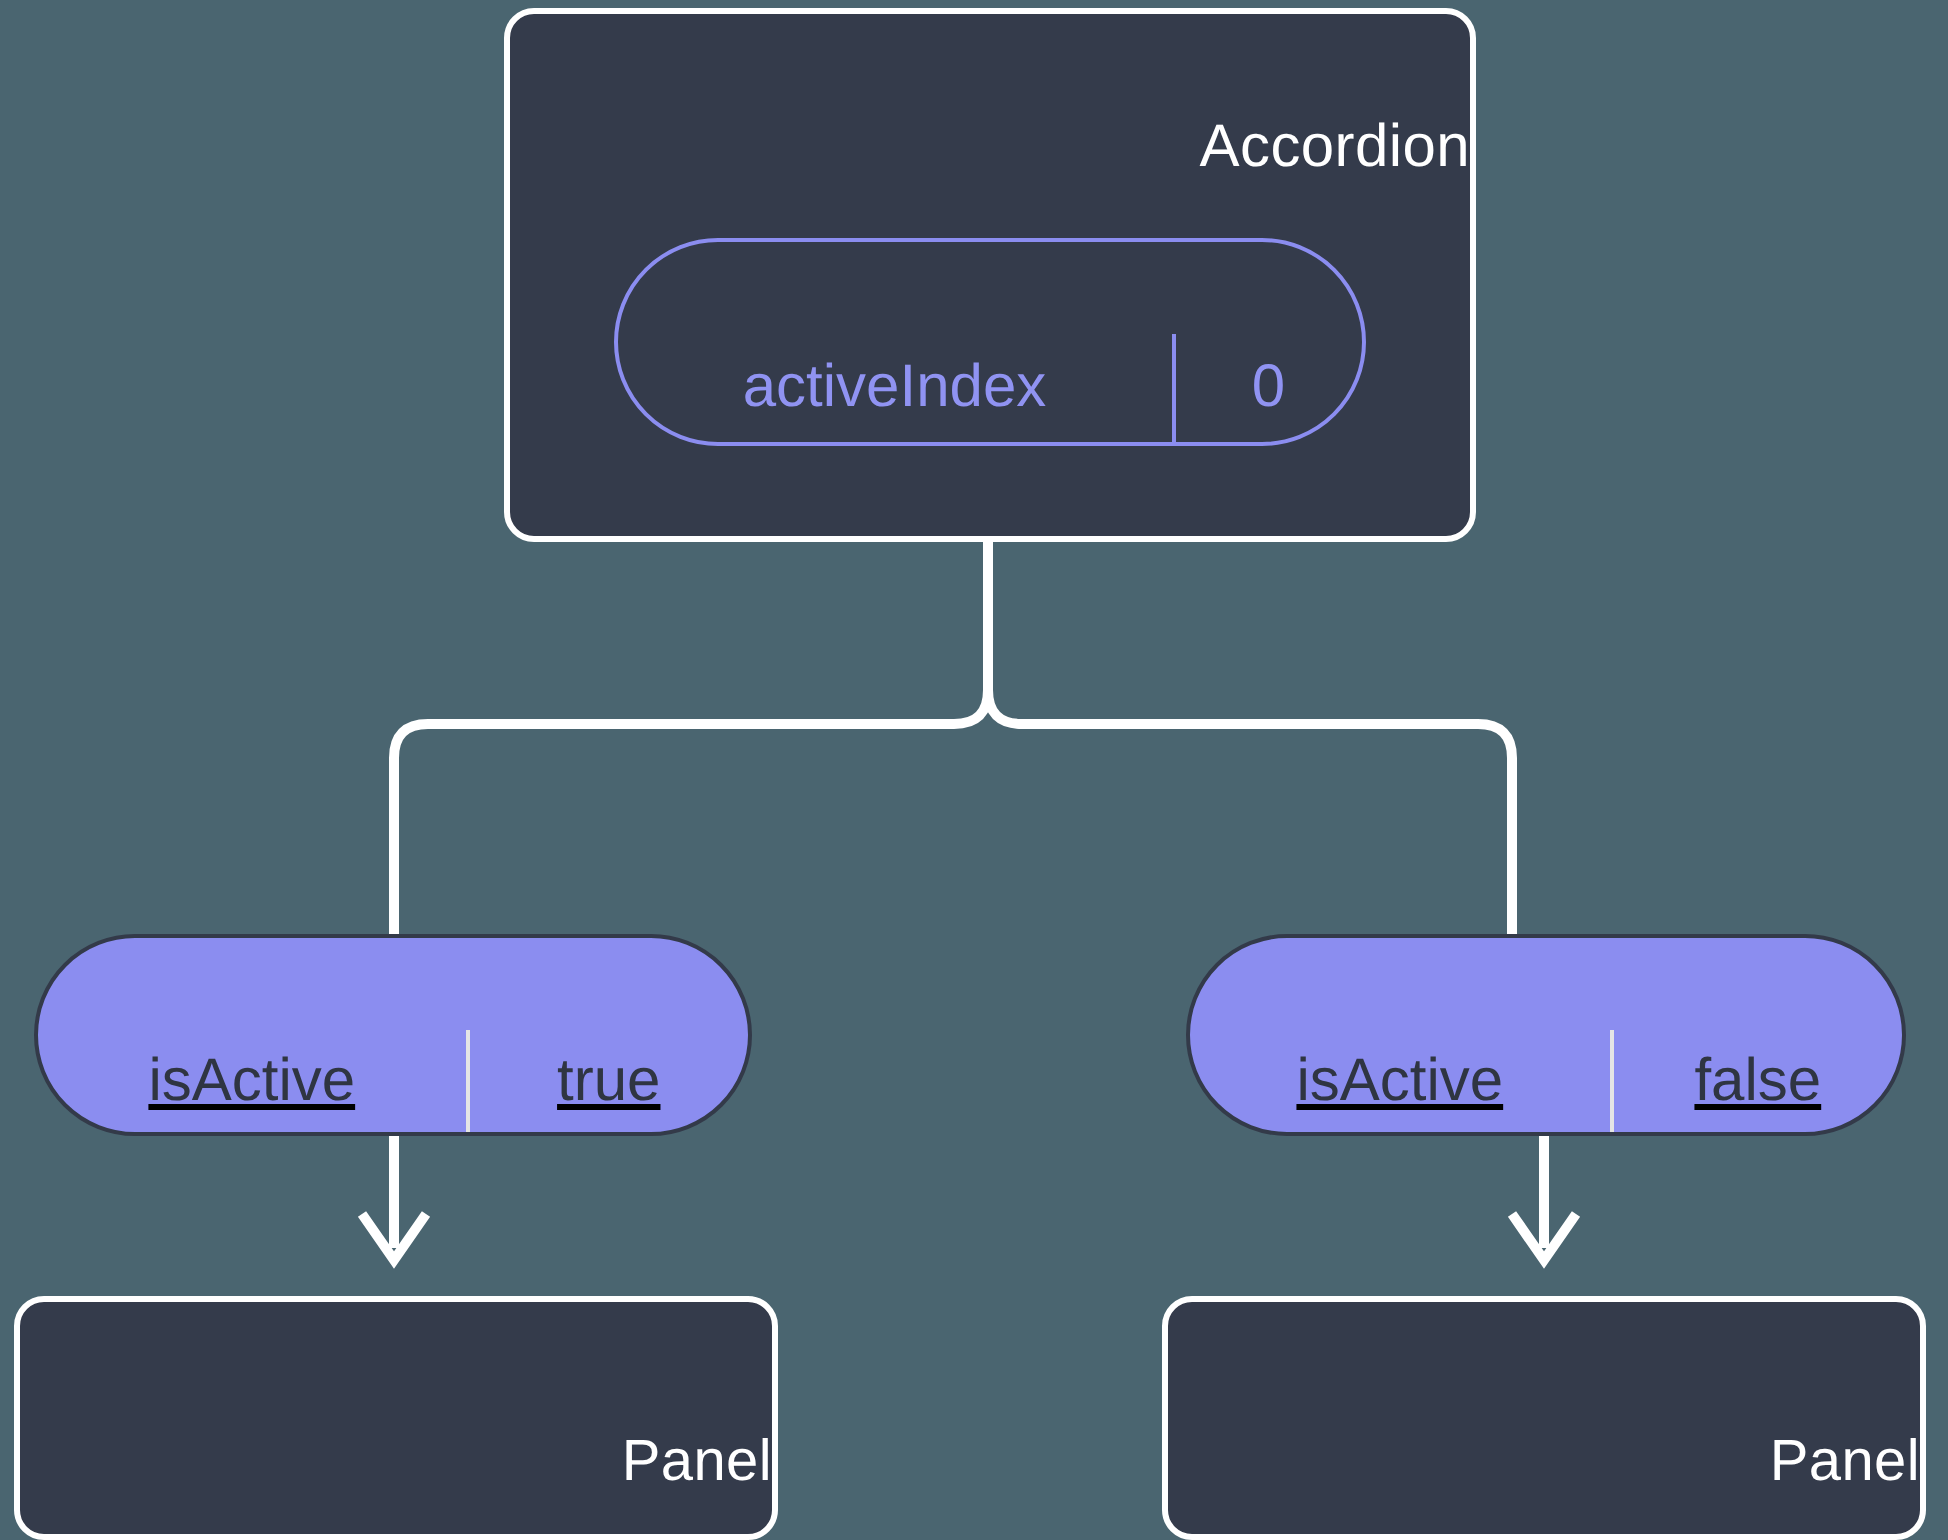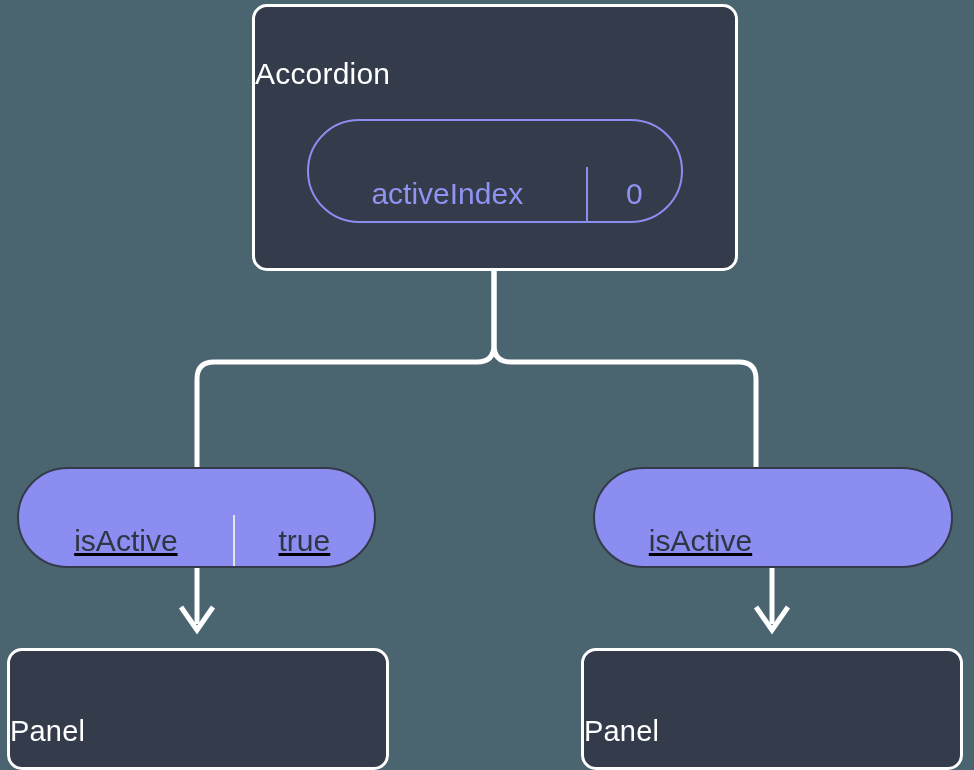--- a/index.html
+++ b/index.html
@@ -33,21 +33,21 @@
 
   
   .node-box {
     position: absolute;
     box-sizing: border-box;
     background: #343b4b;
     border: 3px solid #ffffff;
     border-radius: 15px;
     display: flex;
     flex-direction: column;
-    align-items: flex-start;
+    align-items: flex-end;
   }
   .node-title {
     color: #ffffff;
     font-size: 30px;
     font-weight: 400;
     letter-spacing: 0.2px;
     line-height: 1;
     white-space: nowrap;
     margin-top: 44px;
   }
@@ -175,20 +175,21 @@
     <span class="pill-val">0</span>
   </div>
 
   <div id="isactive-true-pill" class="pill pill-filled">
     <span class="pill-key">isActive</span>
     <span class="pill-val">true</span>
   </div>
 
   <div id="isactive-false-pill" class="pill pill-filled">
     <span class="pill-key">isActive</span>
+    <span class="pill-val">false</span>
   </div>
 
   <div id="panel-left-box" class="node-box panel-box">
     <div class="node-title">Panel</div>
   </div>
 
   <div id="panel-right-box" class="node-box panel-box">
     <div class="node-title">Panel</div>
   </div>
 

